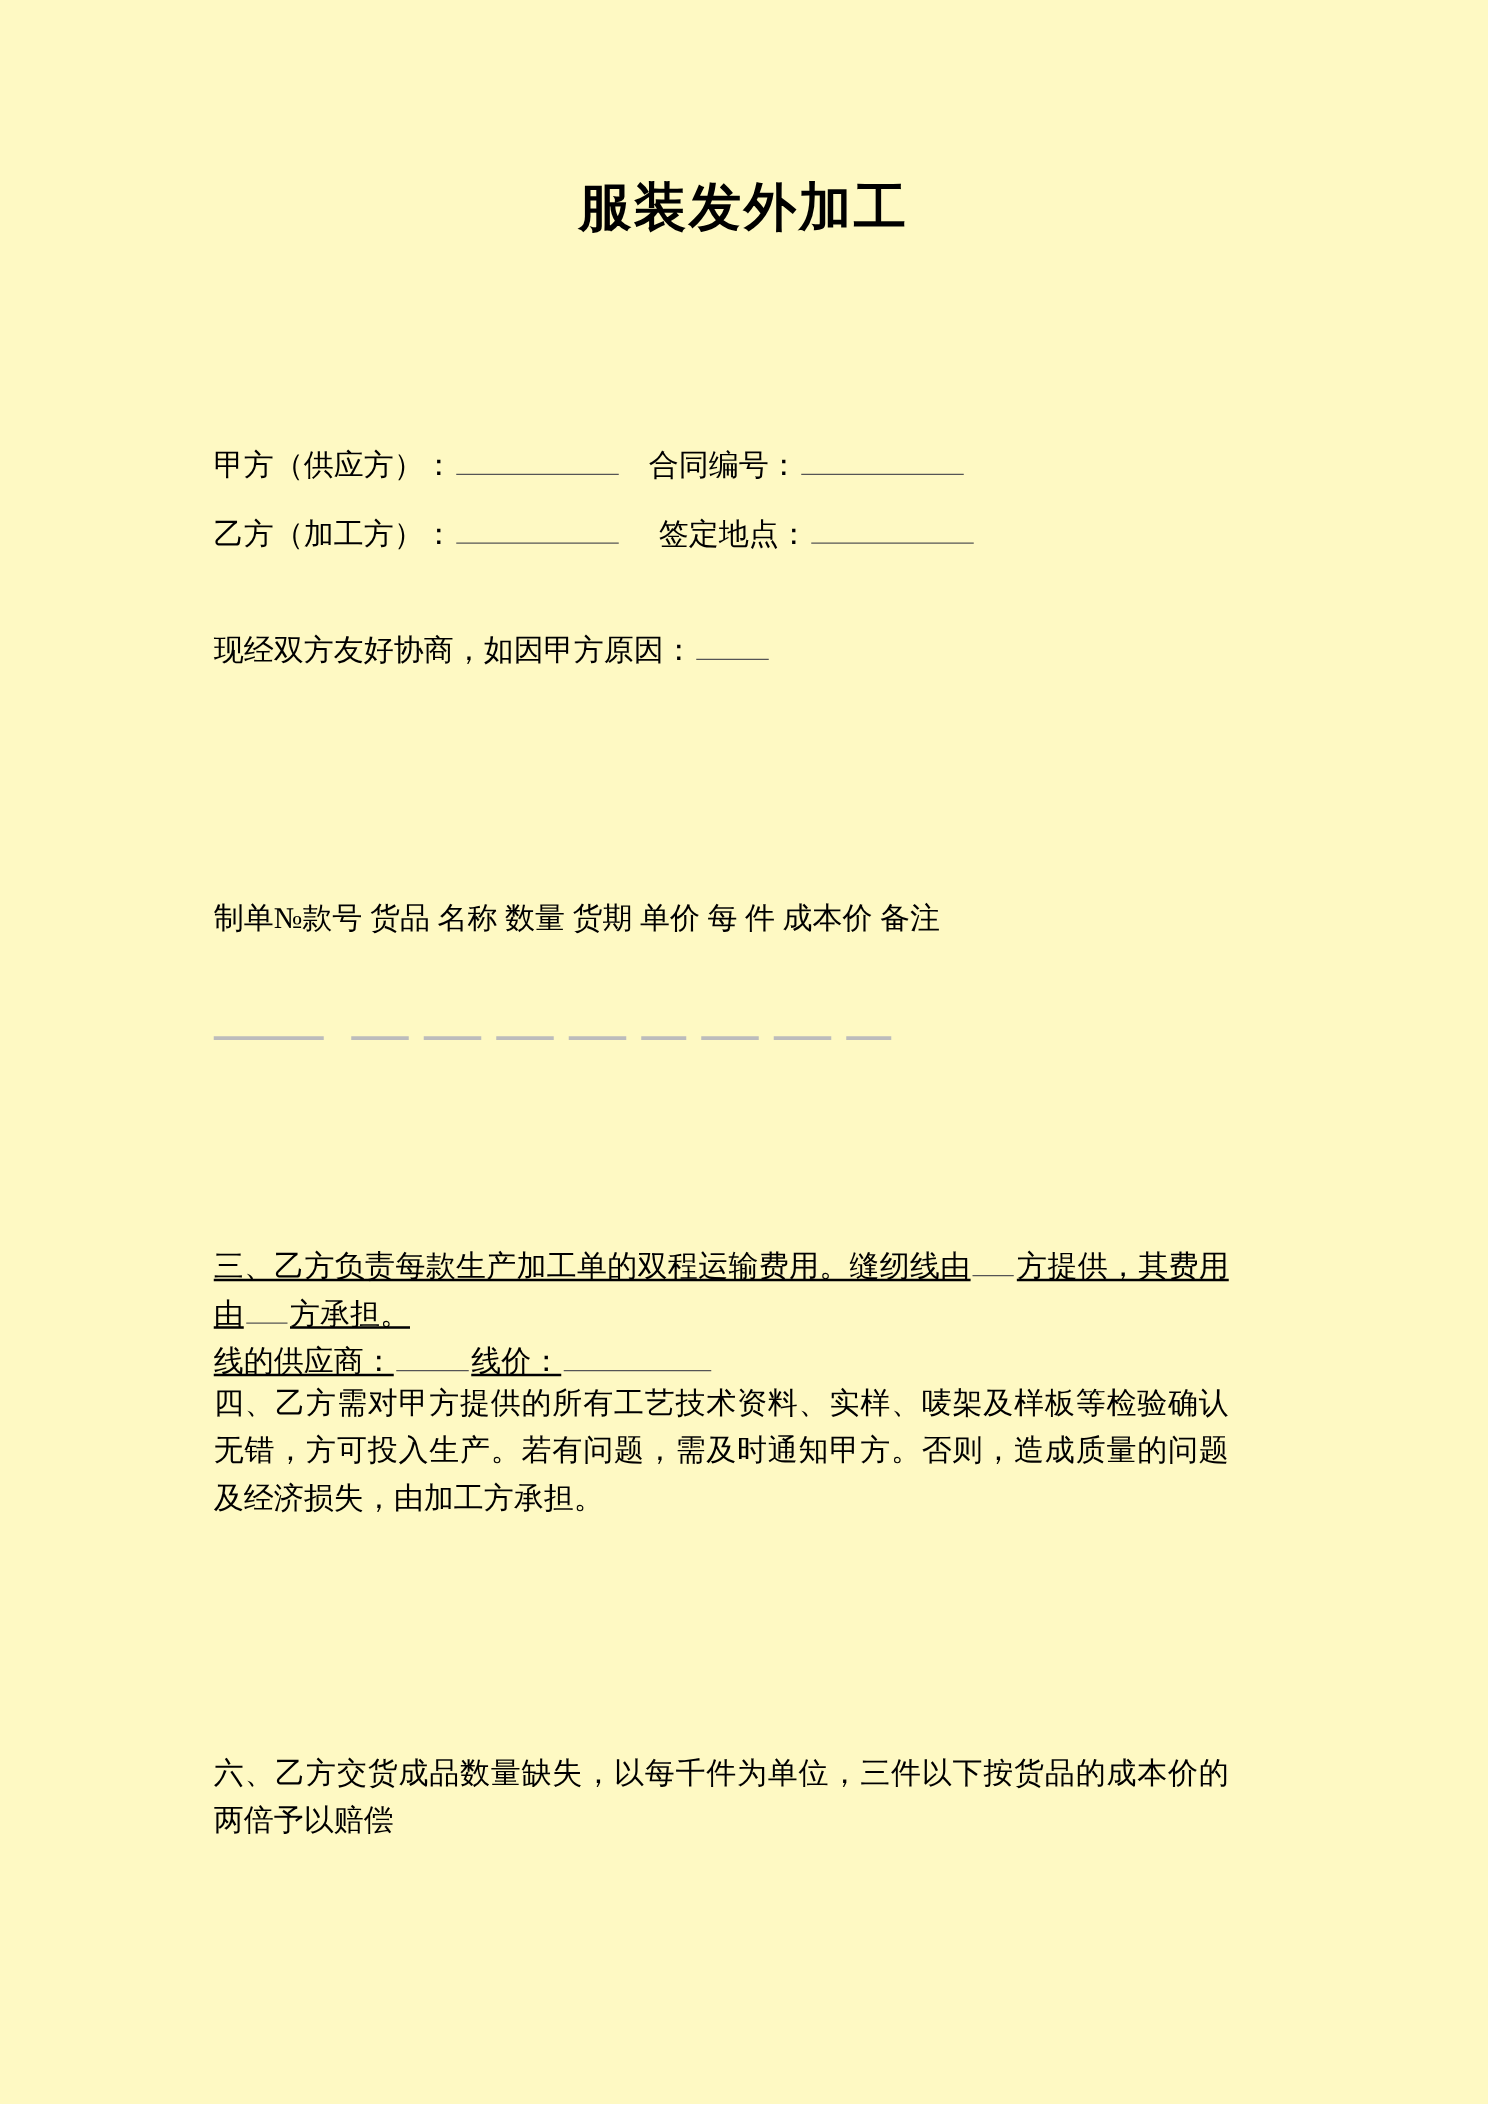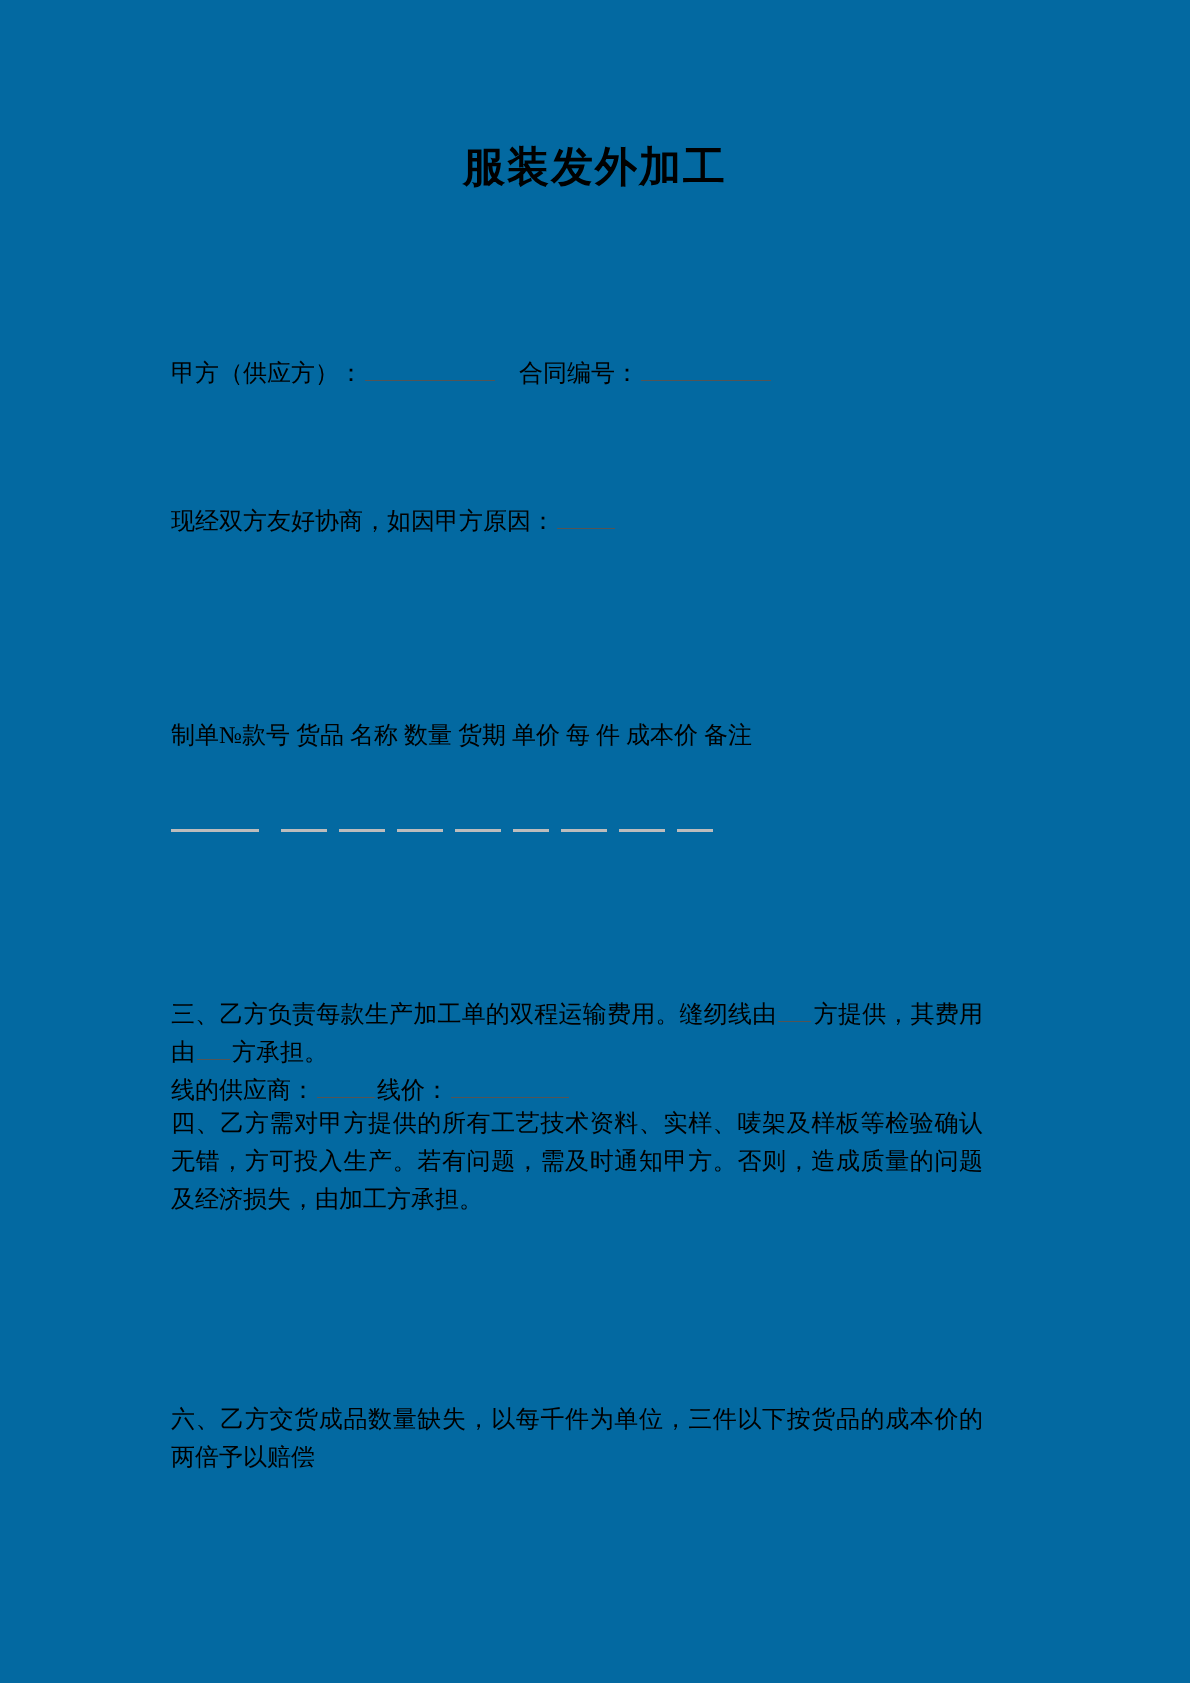--- a/index.html
+++ b/index.html
@@ -8,21 +8,21 @@
     background: #ffffff;
   }
   body {
     font-family: "Liberation Serif", "DejaVu Serif", serif;
     color: #000000;
   }
   .page {
     position: relative;
     width: 1190px;
     height: 1683px;
-    background: #0369a1;
+    background: #fef9c3;
     margin: 0 auto;
     overflow: hidden;
     box-sizing: border-box;
   }
   .doc-title {
     position: absolute;
     top: 142px;
     left: 0;
     width: 1190px;
     text-align: center;
@@ -77,20 +77,24 @@
 
 <div class="page">
 
   <div class="doc-title">服装发外加工</div>
 
   <div class="body-block" style="top: 354px;">
     <span>甲方（供应方）：</span><span class="fill w130"></span>
     <span style="display:inline-block;width:16px;"></span><span>合同编号：</span><span class="fill w130"></span>
   </div>
 
+  <div class="body-block" style="top: 409px;">
+    <span>乙方（加工方）：</span><span class="fill w130"></span>
+    <span style="display:inline-block;width:24px;"></span><span>签定地点：</span><span class="fill w130"></span>
+  </div>
 
   <div class="body-block" style="top: 502px;">
     <span>现经双方友好协商，如因甲方原因：</span><span class="fill w60"></span>
   </div>
 
 
   <div class="body-block tbl-header" style="top: 672px; margin-top: 44px;">
     <span class="cell">制单№款号</span><span class="cell">货品</span><span class="cell">名称</span><span class="cell">数量</span><span class="cell">货期</span><span class="cell">单价</span><span class="cell">每</span><span class="cell">件</span><span class="cell">成本价</span><span class="cell">备注</span>
   </div>
 
@@ -100,21 +104,21 @@
       <div class="rule-seg" style="left: 168px; width: 46px;"></div>
       <div class="rule-seg" style="left: 226px; width: 46px;"></div>
       <div class="rule-seg" style="left: 284px; width: 46px;"></div>
       <div class="rule-seg" style="left: 342px; width: 36px;"></div>
       <div class="rule-seg" style="left: 390px; width: 46px;"></div>
       <div class="rule-seg" style="left: 448px; width: 46px;"></div>
       <div class="rule-seg" style="left: 506px; width: 36px;"></div>
     </div>
 
 
-  <div class="body-block" style="top: 995px;">
+  <div class="body-block" style="top: 995px; text-decoration: underline;">
     <span>三、乙方负责每款生产加工单的双程运输费用。缝纫线由</span><span class="fill w35"></span><span>方提供，其费用由</span><span class="fill w35"></span><span>方承担。</span><br>
     <span>线的供应商：</span><span class="fill w60"></span><span>线价：</span><span class="fill w120"></span>
   </div>
 
   <div class="body-block" style="top: 1104px;">四、乙方需对甲方提供的所有工艺技术资料、实样、唛架及样板等检验确认无错，方可投入生产。若有问题，需及时通知甲方。否则，造成质量的问题及经济损失，由加工方承担。</div>
 
 
   <div class="body-block" style="top: 1400px;">六、乙方交货成品数量缺失，以每千件为单位，三件以下按货品的成本价的两倍予以赔偿</div>
 
 </div>

